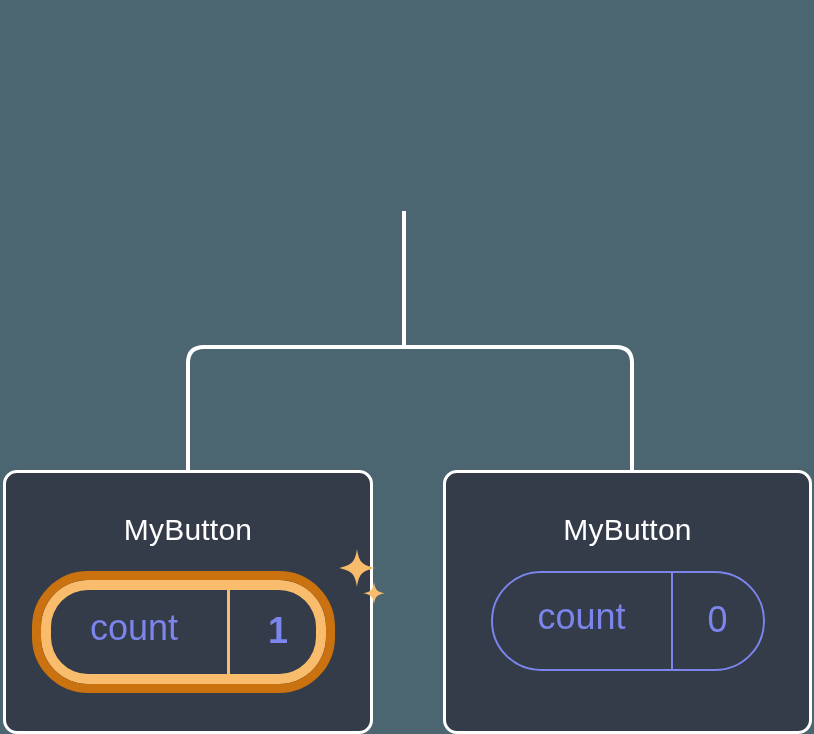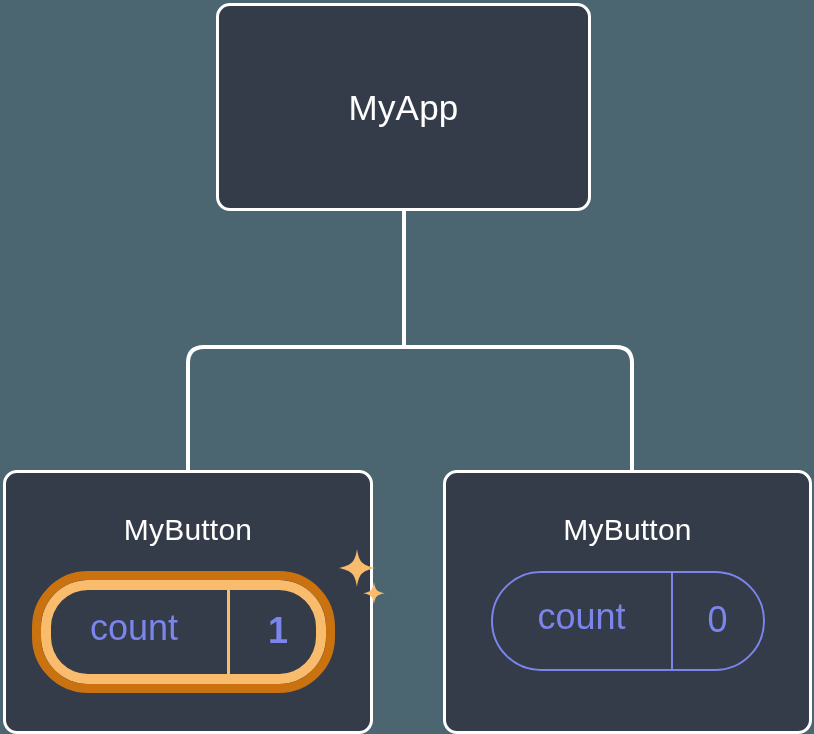--- a/index.html
+++ b/index.html
@@ -142,23 +142,20 @@
 
 <div id="canvas">
 
   <svg id="connectors" viewBox="0 0 814 734">
 
     <path d="M 404 211 L 404 347" fill="none" stroke="#ffffff" stroke-width="4"></path>
 
     <path d="M 188 470 L 188 363 Q 188 347 204 347 L 616 347 Q 632 347 632 363 L 632 470" fill="none" stroke="#ffffff" stroke-width="4" stroke-linecap="butt"></path>
   </svg>
 
-  <div class="node node-root">
-    <div class="node-title">MyApp</div>
-  </div>
 
   <div class="node node-child-left">
     <div class="node-title">MyButton</div>
 
     <div class="pill-wrap">
       <div class="pill highlight">
         <div class="pill-key">count</div>
         <div class="pill-val">1</div>
       </div>
 

